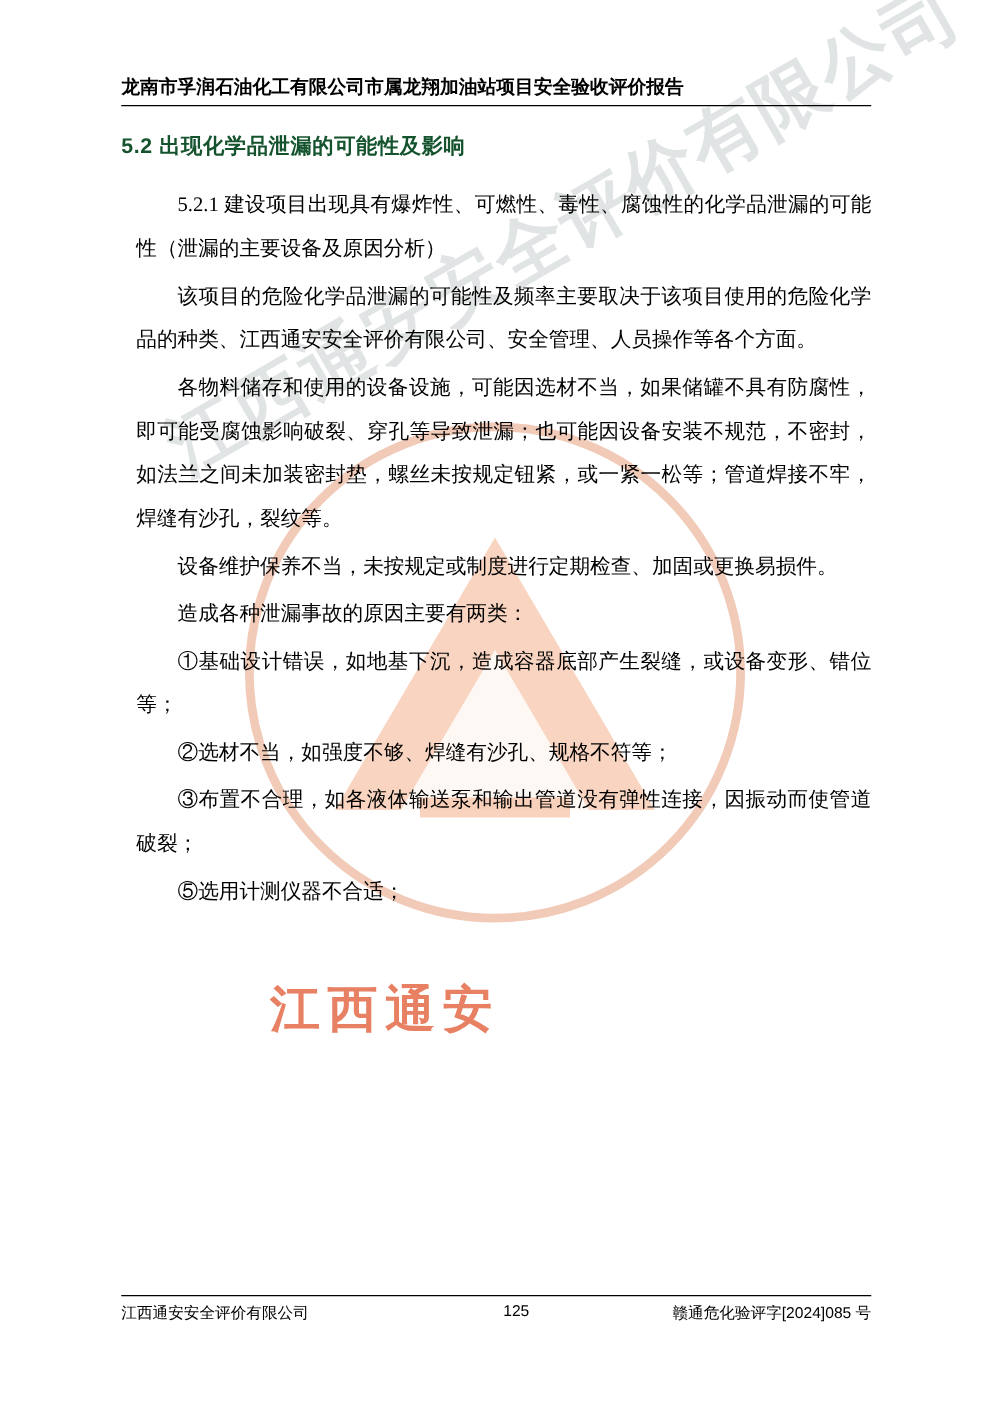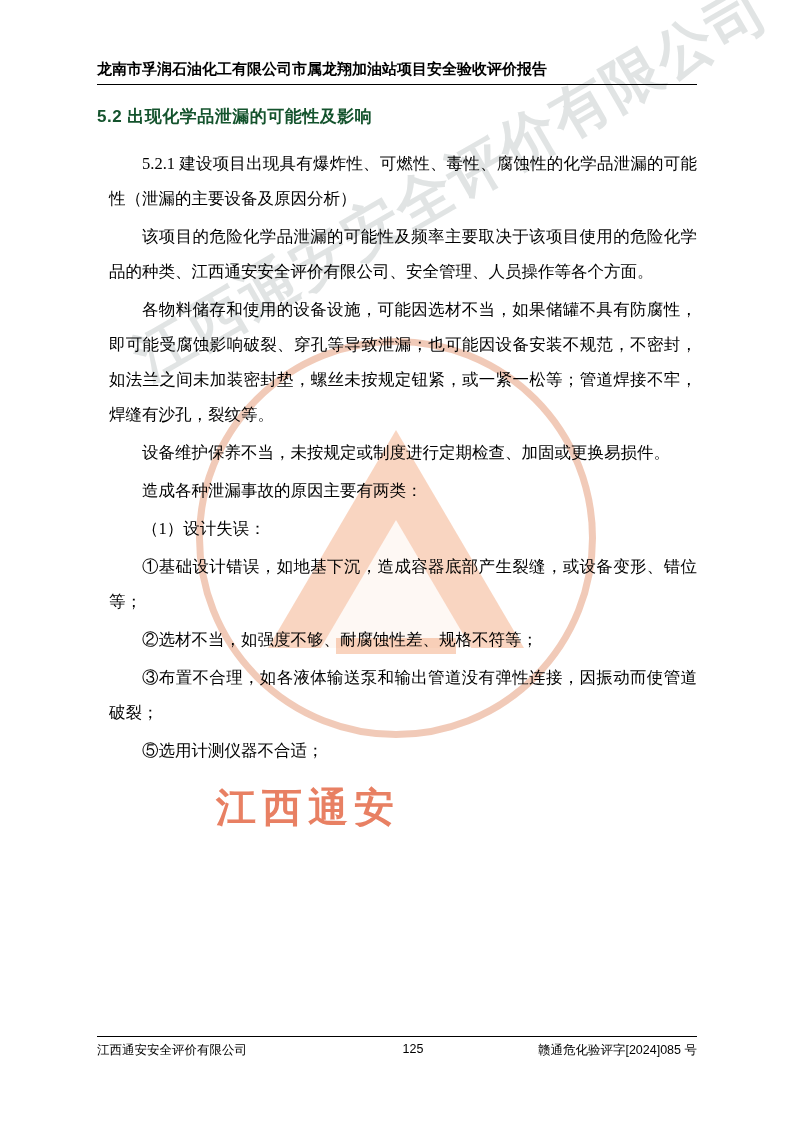--- a/index.html
+++ b/index.html
@@ -203,23 +203,22 @@
   <div class="header">龙南市孚润石油化工有限公司市属龙翔加油站项目安全验收评价报告</div>
   <div class="header-rule"></div>
 
   <div class="content">
     <h2 class="section-title">5.2 出现化学品泄漏的可能性及影响</h2>
     <p class="para indent">5.2.1 建设项目出现具有爆炸性、可燃性、毒性、腐蚀性的化学品泄漏的可能性（泄漏的主要设备及原因分析）</p>
     <p class="para indent">该项目的危险化学品泄漏的可能性及频率主要取决于该项目使用的危险化学品的种类、江西通安安全评价有限公司、安全管理、人员操作等各个方面。</p>
     <p class="para indent">各物料储存和使用的设备设施，可能因选材不当，如果储罐不具有防腐性，即可能受腐蚀影响破裂、穿孔等导致泄漏；也可能因设备安装不规范，不密封，如法兰之间未加装密封垫，螺丝未按规定钮紧，或一紧一松等；管道焊接不牢，焊缝有沙孔，裂纹等。</p>
     <p class="para indent">设备维护保养不当，未按规定或制度进行定期检查、加固或更换易损件。</p>
     <p class="para indent">造成各种泄漏事故的原因主要有两类：</p>
-    <p class="para indent">（1）设计失误：</p>
     <p class="para indent">①基础设计错误，如地基下沉，造成容器底部产生裂缝，或设备变形、错位等；</p>
-    <p class="para indent">②选材不当，如强度不够、耐腐蚀性差、规格不符等；</p>
+    <p class="para indent">②选材不当，如强度不够、焊缝有沙孔、规格不符等；</p>
     <p class="para indent">③布置不合理，如各液体输送泵和输出管道没有弹性连接，因振动而使管道破裂；</p>
     <p class="para indent">⑤选用计测仪器不合适；</p>
   </div>
 
   <div class="footer-rule"></div>
   <div class="footer">
     <span class="footer-left">江西通安安全评价有限公司</span>
     <span class="footer-center">125</span>
     <span class="footer-right">赣通危化验评字[2024]085 号</span>
   </div>

